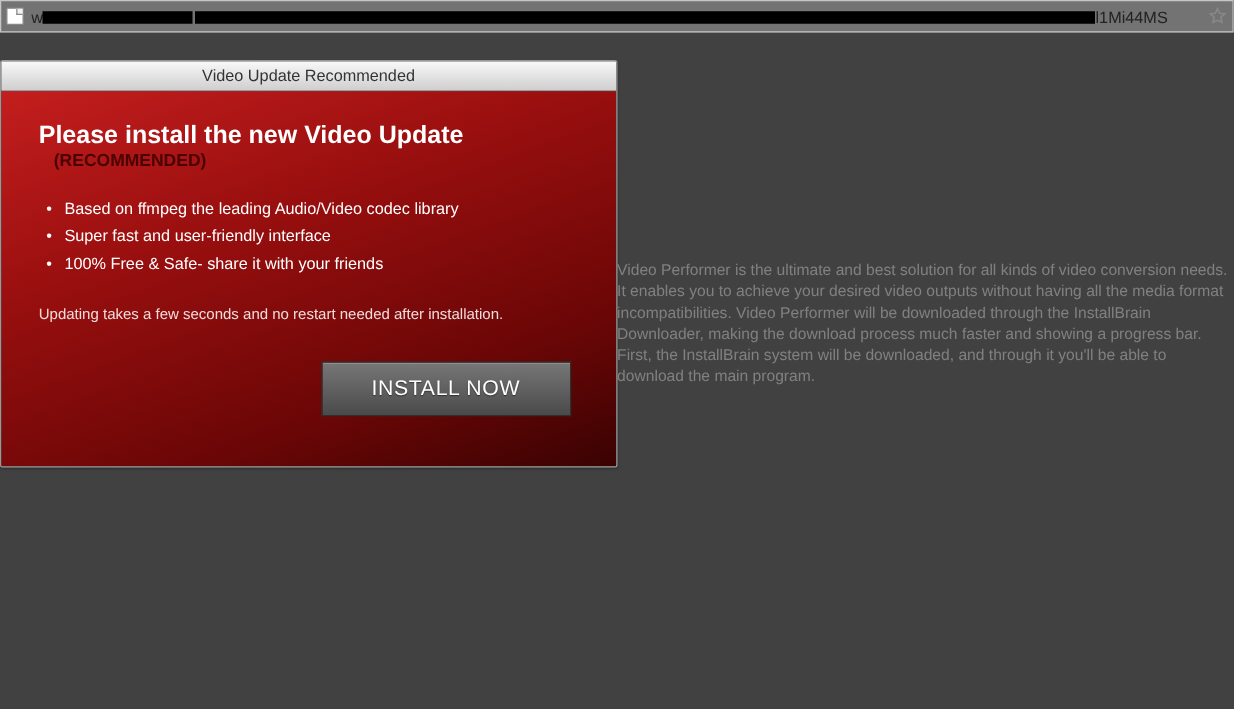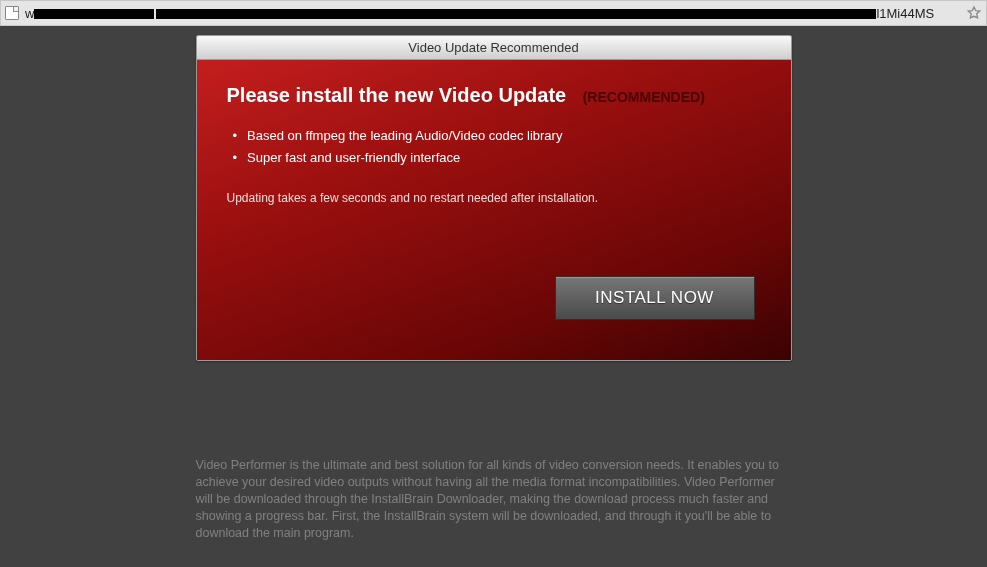--- a/index.html
+++ b/index.html
@@ -7,21 +7,21 @@
       font-family: Arial, Helvetica, sans-serif;
       background: #414141;
       width: 987px;
       height: 567px;
       overflow: hidden;
     }
     .address-bar {
       display: flex;
       align-items: center;
       height: 26px;
-      background: #e5e5e5;
+      background: #737373;
       border: 1px solid #c6c6c6;
       padding: 0 4px;
     }
     .page-icon {
       width: 14px;
       height: 14px;
       border: 1px solid #888;
       border-radius: 1px;
       margin-right: 6px;
       background: #fff;
@@ -52,23 +52,23 @@
     }
     .star-icon {
       width: 16px;
       height: 16px;
       margin-left: 4px;
     }
     .star-icon svg { display: block; }
 
     .page-wrap {
       display: flex;
-      flex-direction: column;
+      flex-direction: row;
       align-items: center;
-      padding-top: 9px;
+      padding-top: 22px;
     }
 
     .dialog {
       width: 596px;
       border: 1px solid #999;
       border-radius: 2px;
       overflow: hidden;
       box-shadow: 0 1px 2px rgba(0,0,0,0.3);
     }
     .dialog-title {
@@ -172,20 +172,21 @@
 
   <div class="dialog">
     <div class="dialog-title">Video Update Recommended</div>
     <div class="dialog-body">
       <span class="headline">Please install the new Video Update</span>
       <span class="recommended">(RECOMMENDED)</span>
 
       <ul class="bullets">
         <li>Based on ffmpeg the leading Audio/Video codec library</li>
         <li>Super fast and user-friendly interface</li>
+        <li>100% Free &amp; Safe- share it with your friends</li>
       </ul>
 
       <div class="note">Updating takes a few seconds and no restart needed after installation.</div>
 
       <button class="install-btn">INSTALL NOW</button>
     </div>
   </div>
 
   <div class="description">Video Performer is the ultimate and best solution for all kinds of video conversion needs. It enables you to achieve your desired video outputs without having all the media format incompatibilities. Video Performer will be downloaded through the InstallBrain Downloader, making the download process much faster and showing a progress bar. First, the InstallBrain system will be downloaded, and through it you'll be able to download the main program.</div>
 

